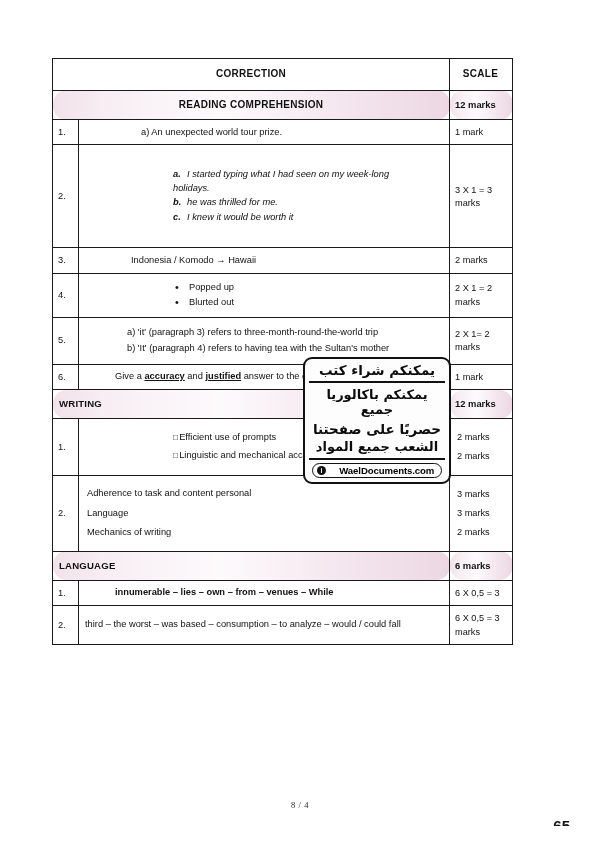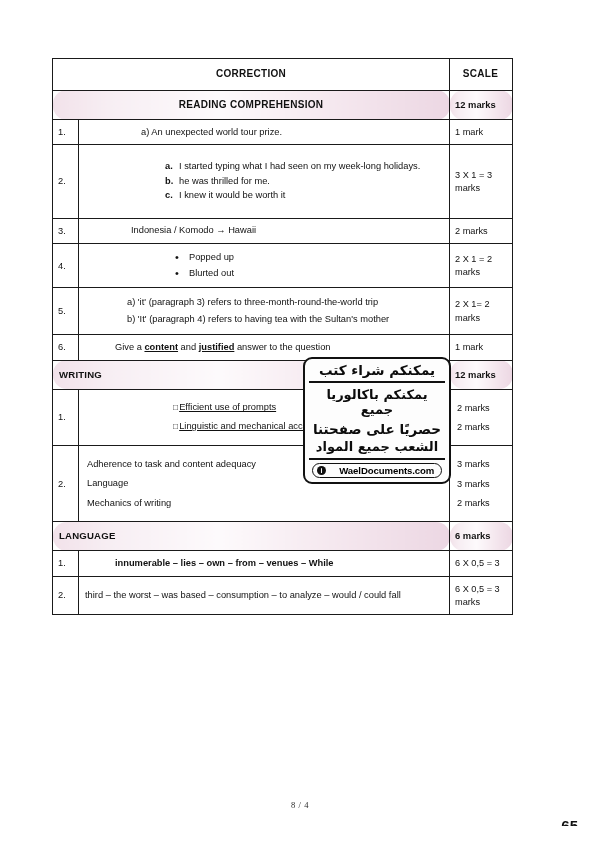--- a/index.html
+++ b/index.html
@@ -91,43 +91,44 @@
     vertical-align: middle;
     padding-top: 7px !important;
   }
 
   
   .ans-indent  { padding-left: 46px; }
   .ans-indent2 { padding-left: 30px; }
   .ans-center  { padding-left: 56px; }
 
   ol.abc {
-    margin: 10px; padding: 0 0 0 70px;
+    margin: 18px; padding: 0 0 0 70px;
     list-style: none;
+    font-style: italic;
   }
   ol.abc li { margin: 1px 0; }
   ol.abc li .lbl { font-weight: bold; display: inline-block; width: 14px; }
 
   ul.dots {
     margin: 0; padding: 0 0 0 90px;
     list-style: none;
   }
   ul.dots li { margin: 2px 0; position: relative; padding-left: 14px; }
   ul.dots li::before {
     content: "\2022";
     position: absolute; left: 0; top: -1px;
     font-size: 11px;
   }
 
   .line { display: block; margin: 3px 0; }
   .line-a { padding-left: 42px; }
   .line-b { padding-left: 42px; }
 
   .sq { display: inline-block; margin-right: 1px; font-size: 8.5px; }
-  .crit { display: block; margin: 5px 0; padding-left: 88px; text-decoration: underline; }
+  .crit { display: block; margin: 5px 0; padding-left: 88px; }
   .crit2 { display: block; margin: 6px 0; padding-left: 2px; }
 
   u.bu { font-weight: bold; text-decoration: underline; }
   .bold { font-weight: bold; }
   .justify { text-align: justify; margin-left: 33px; }
 
   
   .stamp {
     position: absolute;
     left: 303px; top: 357px;
@@ -179,21 +180,21 @@
     position: absolute;
     left: 0; right: 0; top: 800px;
     text-align: center;
     font-family: "Liberation Serif", serif;
     font-size: 8.5px;
     color: #2a2a2a;
     letter-spacing: .6px;
   }
   .page-number {
     position: absolute;
-    right: 22px; top: 817px;
+    right: 30px; top: 817px;
     font-size: 15px;
     font-weight: bold;
     color: #111;
   }
 </style>
 </head>
 <body>
 
 <div class="page">
 
@@ -259,21 +260,21 @@
         <td>
           <span class="line line-a">a) 'it' (paragraph 3) refers to three-month-round-the-world trip</span>
           <span class="line line-b">b)  'It' (paragraph 4) refers to having tea with  the  Sultan's mother</span>
         </td>
         <td class="scale-cell">2 X 1= 2 marks</td>
       </tr>
 
       <tr>
         <td class="num-cell">6.</td>
         <td>
-          <span class="ans-indent2"><span>Give a </span><u class="bu">content</u><span> and </span><u class="bu">justified</u><span> answer  to  the question</span></span>
+          <span class="ans-indent2"><span>Give a </span><u class="bu">accuracy</u><span> and </span><u class="bu">justified</u><span> answer  to  the question</span></span>
         </td>
         <td class="scale-cell">1 mark</td>
       </tr>
 
       <tr class="band">
         <td colspan="2" class="band-left">WRITING</td>
         <td class="scale-cell">12 marks</td>
       </tr>
 
       <tr>
@@ -284,21 +285,21 @@
         </td>
         <td class="scale-cell">
           <span class="crit2">2 marks</span>
           <span class="crit2">2 marks</span>
         </td>
       </tr>
 
       <tr>
         <td class="num-cell">2.</td>
         <td>
-          <span class="crit2">Adherence to task and content adequacy</span>
+          <span class="crit2">Adherence to task and content personal</span>
           <span class="crit2">Language</span>
           <span class="crit2">Mechanics of writing</span>
         </td>
         <td class="scale-cell">
           <span class="crit2">3 marks</span>
           <span class="crit2">3 marks</span>
           <span class="crit2">2 marks</span>
         </td>
       </tr>
 

